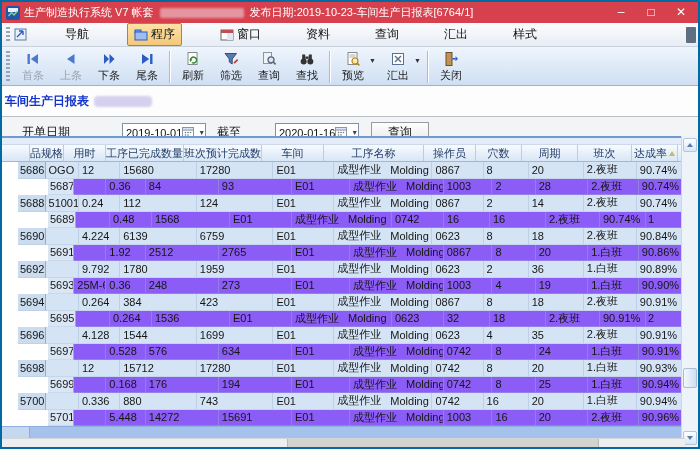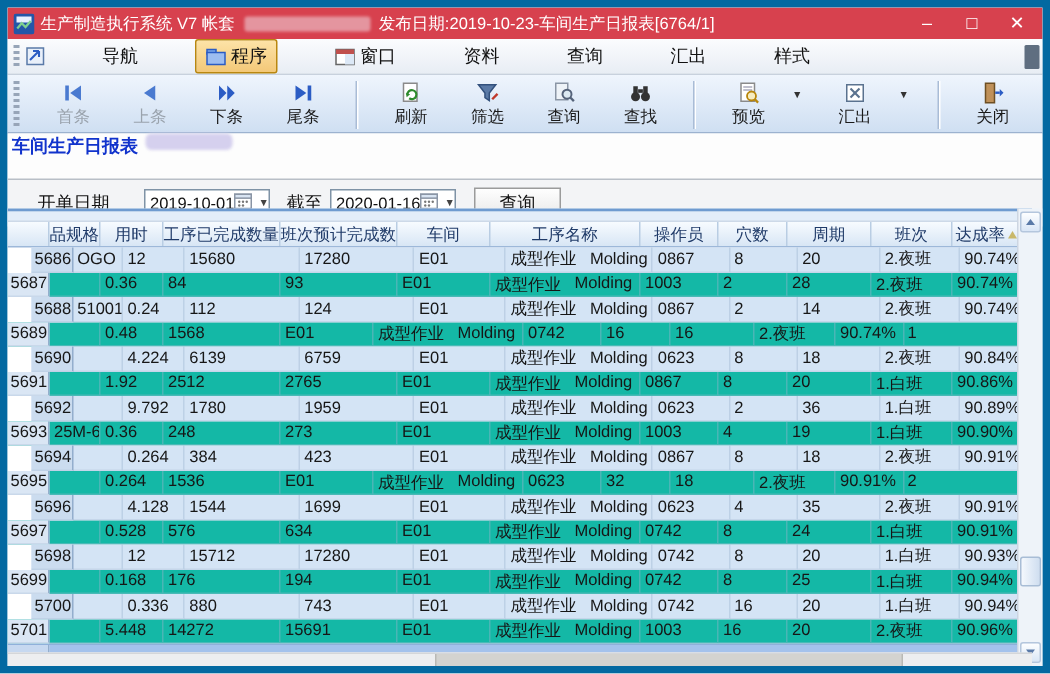--- a/index.html
+++ b/index.html
@@ -1,20 +1,20 @@
 <!DOCTYPE html>
 <html><head>
 <meta charset="utf-8">
 <style>
   html,body{margin:0;padding:0;background:#e8e8e8;}
   *{box-sizing:border-box;}
   .window{
     position:relative;width:700px;height:449px;background:#fff;
     font-family:"Liberation Sans","DejaVu Sans",sans-serif;
-    border:5px solid #0369a1;overflow:hidden;
+    border:2px solid #0369a1;overflow:hidden;
   }
   
   .titlebar{height:21px;background:#d7414e;display:flex;align-items:center;
     padding:0 4px;color:#fff;font-size:11px;gap:4px;white-space:nowrap;}
   .app-icon{width:14px;height:14px;flex:0 0 auto;}
   .redact{background:#e59aa4;opacity:.95;border-radius:2px;filter:blur(1.2px);}
   .redact-title{width:84px;height:10px;margin:0 2px;}
   .titlebar .spacer{flex:1;}
   .winctl{width:26px;text-align:center;font-size:12px;line-height:21px;cursor:default;}
   
@@ -24,60 +24,60 @@
   .grip{width:4px;height:16px;margin:0 4px 0 2px;
     background:repeating-linear-gradient(180deg,#97a5b8 0 2px,transparent 2px 4px);}
   .menu-item{display:flex;align-items:center;gap:3px;padding:3px 7px;cursor:default;margin-left:31px;}
   .menu-item.selected{background:linear-gradient(#fde3a7,#f3c878);
     border:1px solid #b9870f;border-radius:2px;padding:2px 6px;}
   .mi{display:flex;align-items:center;}
   .menubar .spacer{flex:1;}
   .overflow-btn{width:10px;height:16px;margin-right:2px;background:#5f6e80;border-radius:1px;}
   
   .toolbar{height:39px;background:linear-gradient(#eff5fd,#cfdff2);
-    border-bottom:1px solid #9cb2cf;display:flex;align-items:flex-start;padding:2px 0 0 2px;gap:13px;}
+    border-bottom:1px solid #9cb2cf;display:flex;align-items:flex-start;padding:2px 0 0 2px;}
   .tgrip{width:4px;height:30px;margin:2px 4px 0 2px;
     background:repeating-linear-gradient(180deg,#97a5b8 0 2px,transparent 2px 4px);}
   .tbtn{display:flex;flex-direction:column;align-items:center;width:38px;
     padding-top:1px;font-size:11px;color:#1a1a1a;cursor:default;}
   .tbtn.wide{width:46px;}
   .tbtn.disabled .tlabel{color:#9aa3ad;}
   .ticon{height:18px;display:flex;align-items:center;}
   .tlabel{line-height:14px;white-space:nowrap;}
   .tcaret{font-size:7px;color:#333;margin:8px 3px 0 -3px;}
   .tsep{width:1px;background:#a9bcd6;height:32px;margin:2px 4px 0 3px;box-shadow:1px 0 0 #fff;}
   
   .report-strip{height:31px;background:#fdfdfd;border-bottom:1px solid #b9bfc7;
-    display:flex;padding-left:3px;}
+    display:flex;align-items:center;padding-left:3px;}
   .report-title{color:#1133cc;font-weight:bold;font-size:12px;}
   .redact-report{width:58px;height:11px;background:#d5d0ee;border-radius:4px;
     margin-left:5px;filter:blur(1.2px);}
   
   .filterbar{height:31px;background:#f3f4f6;display:flex;align-items:center;
     font-size:12px;padding-left:20px;color:#111;}
   .fl{margin-right:23px;white-space:nowrap;}
   .fl2{margin:0 5px 0 11px;}
   .datefield{width:84px;height:20px;background:#fff;border:1px solid #7f93a6;
-    display:flex;align-items:center;font-size:11px;padding-left:3px;}
+    display:flex;align-items:center;font-size:11px;padding-left:3px;margin-left:29px;}
   .datefield .val{flex:1;white-space:nowrap;}
   .dd-arrow{font-size:7px;color:#444;padding:0 3px;margin-left:1px;}
   .btn-query{width:58px;height:22px;margin-left:12px;background:linear-gradient(#fefefe,#e7e7e7);
     border:1px solid #9b9b9b;font-size:12px;display:flex;align-items:center;
     justify-content:center;cursor:default;}
   
   .table-wrap{position:absolute;top:134px;left:0;width:683px;bottom:9px;
     border-top:2px solid #6f9bd0;background:#fff;overflow:hidden;}
   .band{height:7px;background:#e3edf9;border-bottom:1px solid #cdd9e8;}
   .thead{height:17px;display:flex;background:linear-gradient(#f7fbff,#d8e6f5);
     border-bottom:1px solid #9db8d9;color:#1f3a68;font-size:11px;}
   .thead .cell{display:flex;align-items:center;justify-content:center;
     border-right:1px solid #b9cde3;overflow:hidden;white-space:nowrap;}
   .trow{display:flex;height:16.5px;}
   .row-blue{background:#d4e4f5;margin-left:16px;}
-  .row-cream{background:#14b8a6;}
+  .row-cream{background:#8b5cf6;margin-left:46px;}
   .trow .cell{font-size:11px;display:flex;align-items:center;padding-left:3px;
     border-right:1px solid rgba(156,180,207,.40);
     border-bottom:1px solid rgba(170,190,214,.35);
     overflow:hidden;white-space:nowrap;color:#161616;}
   .c-num{width:28px;}
   .trow .c-num{background:#dae6f4;border-right:1px solid #93aecd;padding-left:2px;}
   .row-blue .c-num{background:#cbdcef;}
   .c-spec{width:34px;}
   .c-hours{width:42px;}
   .c-done{width:78px;}

